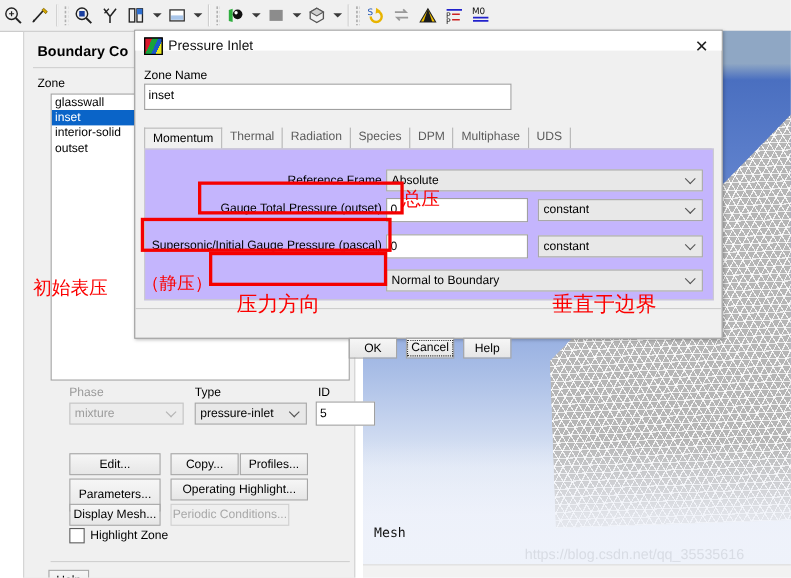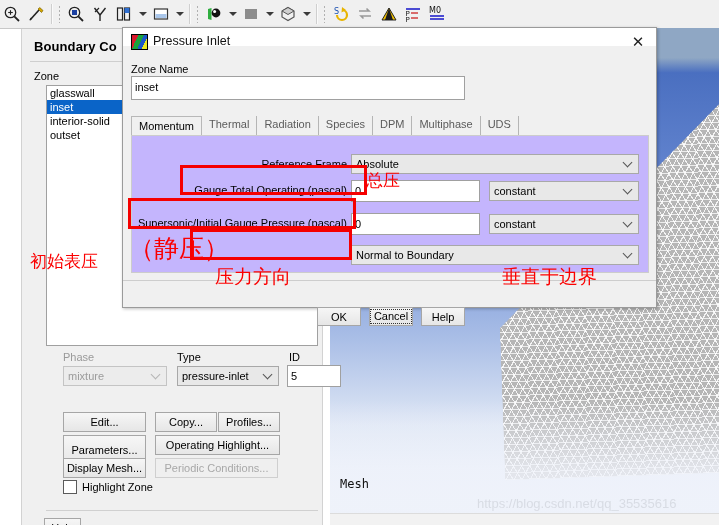--- a/index.html
+++ b/index.html
@@ -397,21 +397,21 @@
     </div>
     <div class="btn" style="position:absolute;left:41px;top:406px;width:83px;height:30px;">
       <span>Parameters...</span>
     </div>
     <div class="btn" style="position:absolute;left:133px;top:406px;width:125px;height:20px;">
       <span>Operating Highlight...</span>
     </div>
     <div class="btn" style="position:absolute;left:41px;top:429px;width:83px;height:20px;">
       <span>Display Mesh...</span>
     </div>
-    <div class="btn dim" style="position:absolute;left:133px;top:429px;width:123px;height:20px;">
+    <div class="btn dim" style="position:absolute;left:133px;top:429px;width:108px;height:20px;">
       <span>Periodic Conditions...</span>
     </div>
 
     <div class="chk-row">
       <div class="chk-box"></div>
       <div class="chk-lbl">Highlight Zone</div>
     </div>
 
     <div class="left-divider"></div>
     <div class="btn" style="position:absolute;left:22px;top:489px;width:37px;height:20px;">
@@ -442,21 +442,21 @@
     </div>
 
     <div class="groupbox">
 
       <div class="fld-label" style="position:absolute;right:301px;top:22px;text-align:right;white-space:nowrap;">Reference Frame</div>
       <div class="combo" style="position:absolute;left:219px;top:18px;width:288px;">
         <span>Absolute</span>
         <span class="chev"></span>
       </div>
 
-      <div class="fld-label" style="position:absolute;right:301px;top:48px;text-align:right;white-space:nowrap;">Gauge Total Operating (pascal)</div>
+      <div class="fld-label" style="position:absolute;right:301px;top:48px;text-align:right;white-space:nowrap;">Gauge Total Pressure (outset)</div>
       <div class="textbox" style="position:absolute;left:219px;top:44px;width:129px;">0</div>
       <div class="combo" style="position:absolute;left:357px;top:45px;width:150px;">
         <span>constant</span>
         <span class="chev"></span>
       </div>
 
       <div class="fld-label" style="position:absolute;right:301px;top:81px;text-align:right;white-space:nowrap;">Supersonic/Initial Gauge Pressure (pascal)</div>
       <div class="textbox" style="position:absolute;left:219px;top:77px;width:129px;">0</div>
       <div class="combo" style="position:absolute;left:357px;top:78px;width:150px;">
         <span>constant</span>
@@ -480,17 +480,17 @@
     <div class="btn" style="position:absolute;left:298px;top:279px;width:44px;height:19px;">
       <span>Help</span>
     </div>
   </div>
 
   <div class="redbox" style="left:180px;top:165px;width:187px;height:30px;"></div>
   <div class="redbox" style="left:128px;top:198px;width:228px;height:31px;"></div>
   <div class="redbox" style="left:190px;top:229px;width:162px;height:31px;"></div>
 
   <div class="zh" style="left:366px;top:169px;font-size:17px;">总压</div>
-  <div class="zh" style="left:129px;top:232px;font-size:25px;">（静压）</div>
+  <div class="zh" style="left:129px;top:248px;font-size:16px;">（静压）</div>
   <div class="zh" style="left:215px;top:264px;font-size:19px;">压力方向</div>
   <div class="zh" style="left:502px;top:264px;font-size:19px;">垂直于边界</div>
 
 </div>
 
 </body></html>

